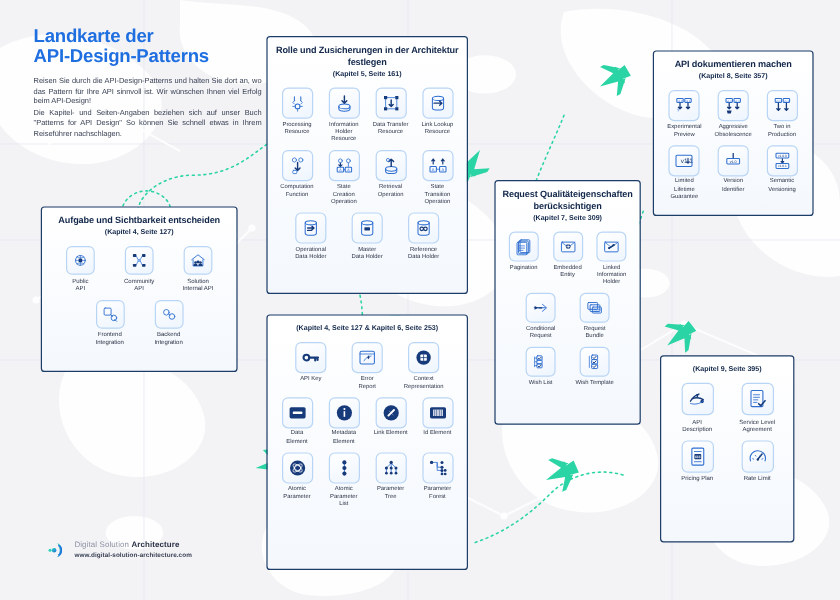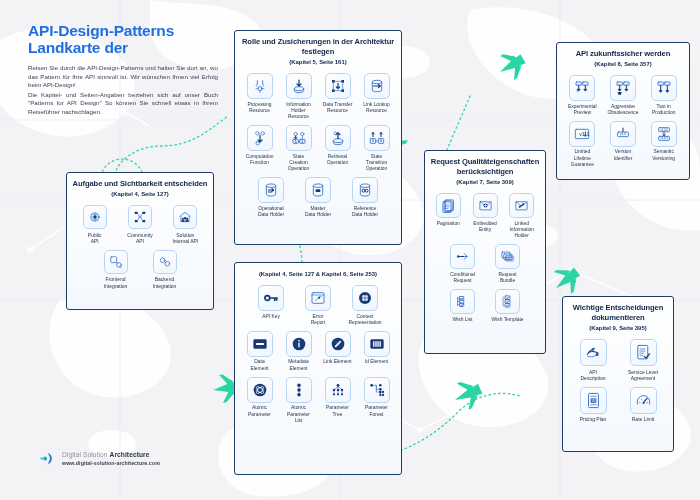--- a/index.html
+++ b/index.html
@@ -22,21 +22,20 @@
   }
   #intro .body p{margin:0;}
   #intro .body p+p{margin-top:1px;}
   
   .card{
     position:absolute;z-index:5;
     background:linear-gradient(#ffffff,#f4f8fd);
     border:1.3px solid #1c3d68;border-radius:3px;
     box-sizing:border-box;
     padding:6px 5px 2px 5px;
-    margin-left:12px;
   }
   .card-title{
     color:#12274a;font-size:7.6px;font-weight:bold;line-height:10px;
     text-align:center;letter-spacing:-0.1px;
   }
   .card-sub{
     color:#12274a;font-size:5.9px;font-weight:bold;line-height:8px;
     text-align:center;margin-top:1px;
   }
   .row{display:flex;justify-content:center;align-items:flex-start;}
@@ -159,30 +158,30 @@
     <g transform="translate(330,286) rotate(-92) scale(0.5)">
       <path d="M0 0 L26 -7 L26 -13 L34 -13 L34 -7 L46 -9 L46 9 L34 7 L34 13 L26 13 L26 7 Z"></path>
       <path d="M26 -7 L14 -24 L20 -24 L38 -8 Z"></path>
       <path d="M26 7 L14 24 L20 24 L38 8 Z"></path>
     </g>
   </g>
 </svg>
 
 <div id="intro">
   <div class="title">
+    <div>Landkarte der</div>
     <div>API-Design-Patterns</div>
-    <div>Landkarte der</div>
   </div>
   <div class="body">
     <p>Reisen Sie durch die API-Design-Patterns und halten Sie dort an, wo das Pattern für Ihre API sinnvoll ist. Wir wünschen Ihnen viel Erfolg beim API-Design!</p>
     <p>Die Kapitel- und Seiten-Angaben beziehen sich auf unser Buch "Patterns for API Design" So können Sie schnell etwas in Ihrem Reiseführer nachschlagen.</p>
   </div>
 </div>
 
-<div class="card" id="card0" style="left:54px;top:172px;width:148px;height:138px;">
+<div class="card" id="card0" style="left:34px;top:172px;width:164px;height:138px;">
     <div class="card-title">Aufgabe und Sichtbarkeit entscheiden</div>
     <div class="card-sub">(Kapitel 4, Seite 127)</div>
     <div class="row" style="margin-top: 7px;">
       <div class="item" style="width: 40px; margin: 0px 4.5px;">
         <div class="tile" style="width: 24px; height: 24px; padding: 4px;">
           <svg class="g" width="100%" height="100%" viewBox="0 0 24 24">
             <circle cx="12" cy="12" r="7" fill="none" stroke="#2f6fd0" stroke-width="1.3" stroke-linecap="round" stroke-linejoin="round"></circle>
             <path d="M5 12h14M12 5v14M7 7c3 2 7 2 10 0M7 17c3-2 7-2 10 0" fill="none" stroke="#2f6fd0" stroke-width="1" stroke-linecap="round" stroke-linejoin="round"></path>
             <rect x="9.5" y="9.5" width="5" height="5" fill="#173a7a"></rect>
           </svg>
@@ -625,21 +624,21 @@
             <path d="M9.6 12l1.6 1.6 3.2-3.2" stroke="#173a7a" stroke-width="1.3" fill="none"></path>
             <rect x="8" y="15" width="8" height="6" rx="1" fill="none" stroke="#2f6fd0" stroke-width="1.3" stroke-linecap="round" stroke-linejoin="round"></rect>
             <path d="M9.6 18l1.6 1.6 3.2-3.2" stroke="#173a7a" stroke-width="1.3" fill="none"></path>
           </svg>
         </div>
         <div class="lbl" style="font-size: 4.9px; white-space: pre-line;">Wish Template</div>
       </div>
     </div>
   </div>
 <div class="card" id="card4" style="left:544px;top:42px;width:134px;height:138px;">
-    <div class="card-title">API zukunftssicher werden</div>
+    <div class="card-title">API dokumentieren machen</div>
     <div class="card-sub">(Kapitel 8, Seite 357)</div>
     <div class="row" style="margin-top: 7px;">
       <div class="item" style="width: 40px; margin: 0px 4px;">
         <div class="tile" style="width: 26px; height: 26px; padding: 4px;">
           <svg class="g" width="100%" height="100%" viewBox="0 0 24 24">
             <rect x="3" y="3" width="8" height="5" rx="0.8" fill="none" stroke="#2f6fd0" stroke-width="1.3" stroke-linecap="round" stroke-linejoin="round"></rect>
             <text x="7" y="6.9" font-size="3.4" text-anchor="middle" fill="#2f6fd0">v1.0</text>
             <rect x="13" y="3" width="8" height="5" rx="0.8" fill="none" stroke="#2f6fd0" stroke-width="1.3" stroke-linecap="round" stroke-linejoin="round"></rect>
             <text x="17" y="6.9" font-size="3.4" text-anchor="middle" fill="#2f6fd0">v1.1</text>
             <path d="M7 9v7M7 16l-2-2M7 16l2-2" stroke="#173a7a" stroke-width="1.6" fill="none" stroke-linecap="round"></path>
@@ -713,21 +712,20 @@
             <rect x="4" y="15.5" width="16" height="6" rx="1.1" fill="none" stroke="#2f6fd0" stroke-width="1.3" stroke-linecap="round" stroke-linejoin="round"></rect>
             <text x="12" y="19.9" font-size="4" text-anchor="middle" fill="#173a7a">v1.0.1</text>
           </svg>
         </div>
         <div class="lbl" style="font-size: 4.9px; white-space: pre-line;">Semantic
 Versioning</div>
       </div>
     </div>
   </div>
 <div class="card" id="card5" style="left:550px;top:296px;width:112px;height:156px;">
-    <div class="card-title">Wichtige Entscheidungen dokumentieren</div>
     <div class="card-sub">(Kapitel 9, Seite 395)</div>
     <div class="row" style="margin-top: 7px;">
       <div class="item" style="width: 42px; margin: 0px 4.5px;">
         <div class="tile" style="width: 27px; height: 27px; padding: 4px;">
           <svg class="g" width="100%" height="100%" viewBox="0 0 24 24">
             <path d="M3 15c3-5 7-8 11-9" stroke="#173a7a" stroke-width="1.5" fill="none"></path>
             <path d="M5 12c4-2 9-2 14 1" stroke="#173a7a" stroke-width="1.5" fill="none"></path>
             <path d="M10 6l3 2-2 3z" fill="#173a7a"></path>
             <circle cx="17" cy="15" r="2" fill="#173a7a"></circle>
             <path d="M3 17c5 2 11 1 16-3" stroke="#2f6fd0" stroke-width="1.1" fill="none"></path>

